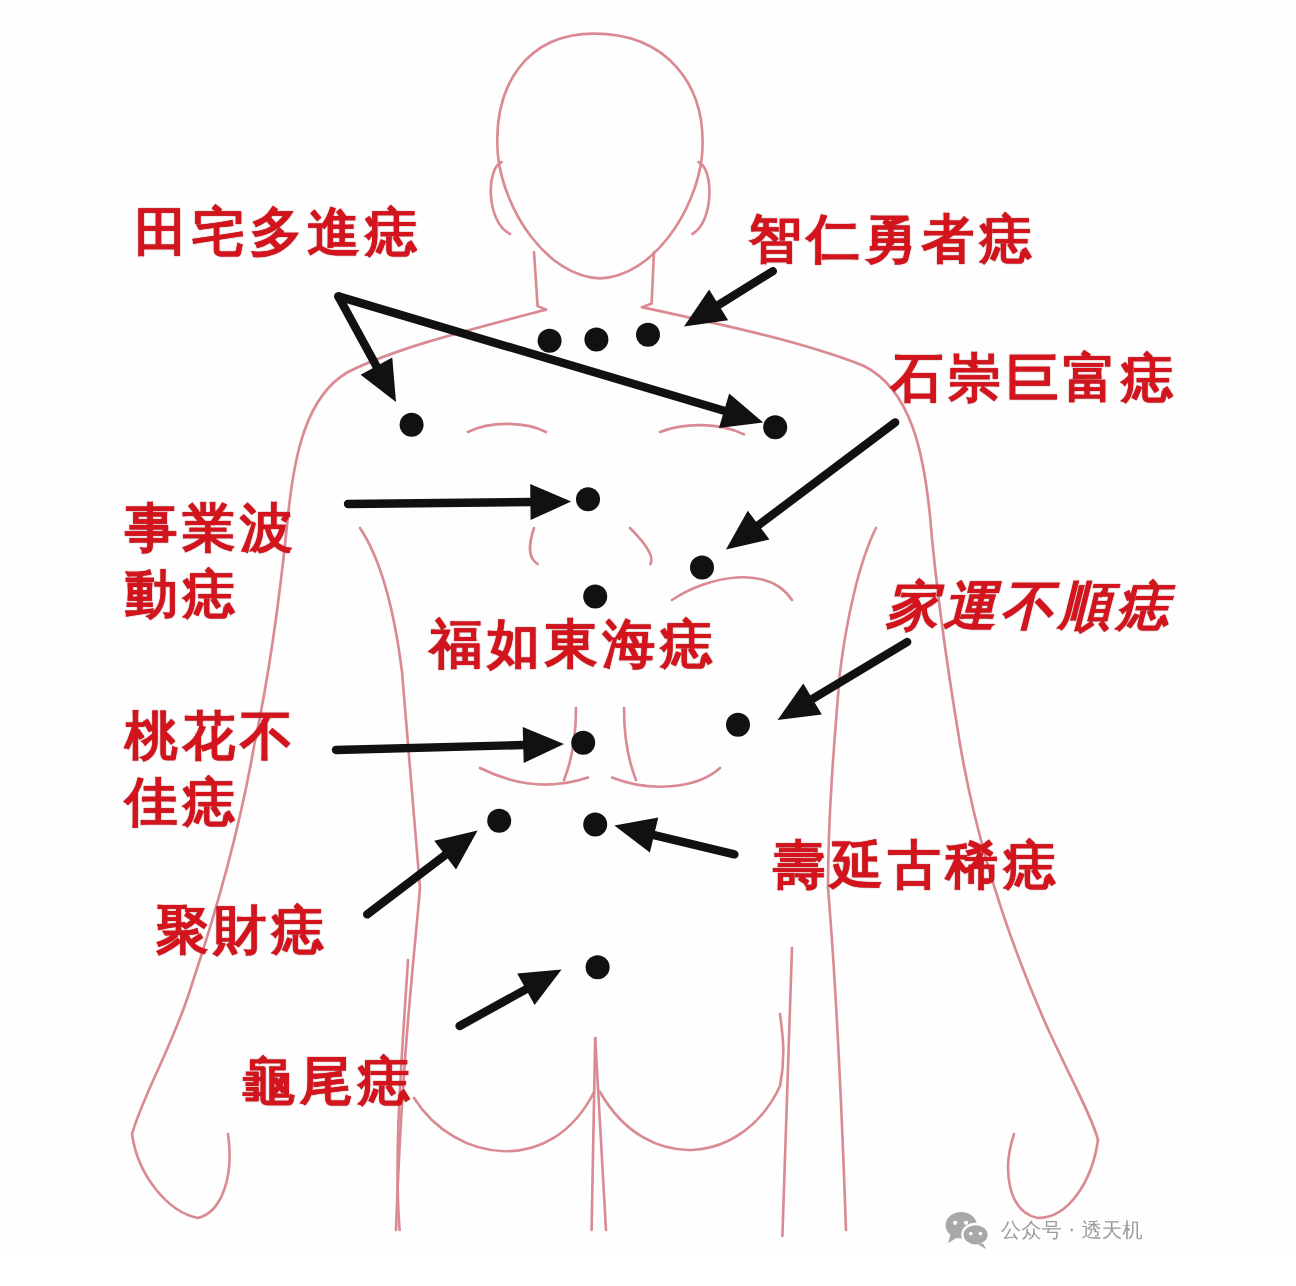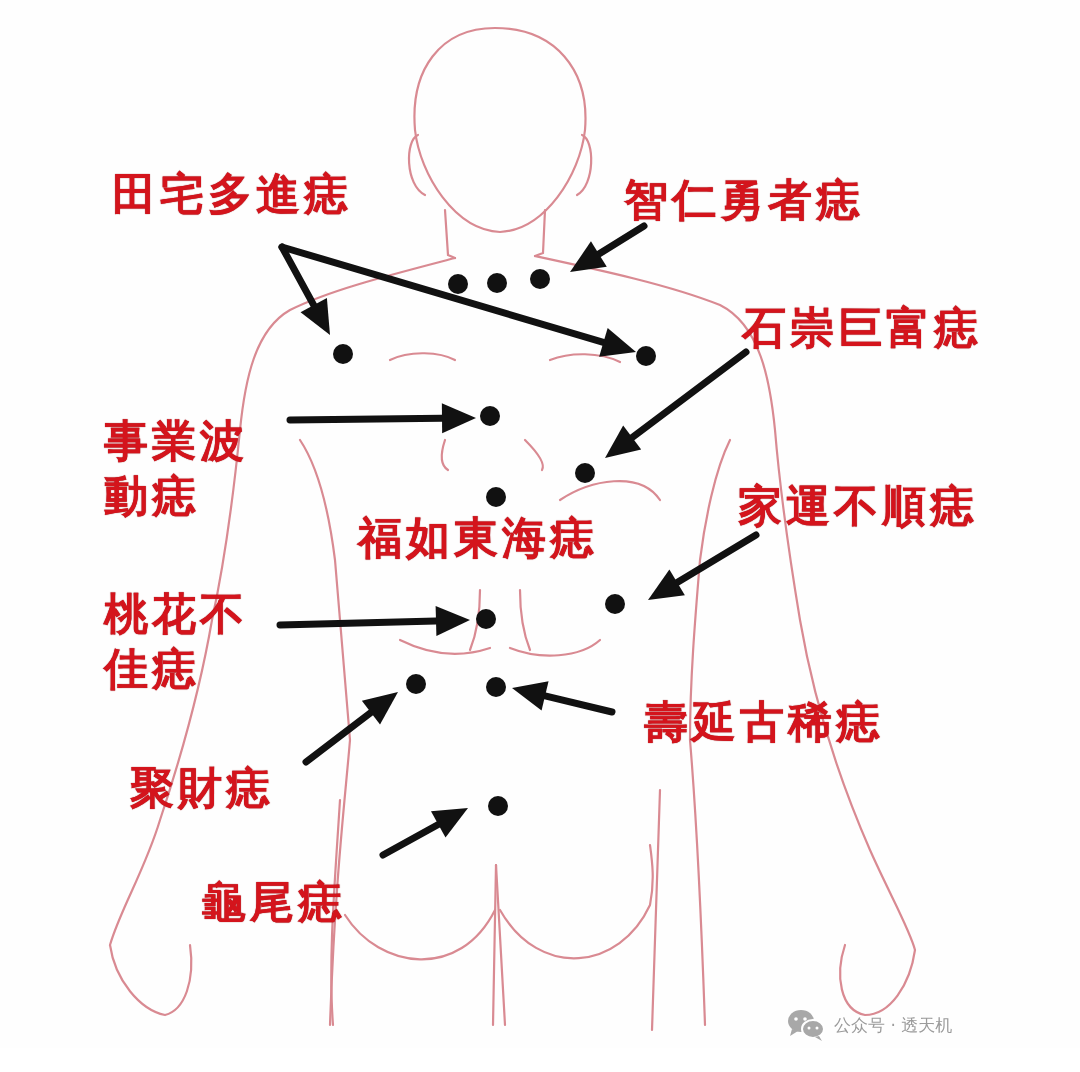--- a/index.html
+++ b/index.html
@@ -95,29 +95,29 @@
         <circle cx="615" cy="604" r="10" fill="#111111"></circle>
         <circle cx="486" cy="619" r="10" fill="#111111"></circle>
         <circle cx="416" cy="684" r="10" fill="#111111"></circle>
         <circle cx="496" cy="687" r="10" fill="#111111"></circle>
         <circle cx="498" cy="806" r="10" fill="#111111"></circle>
       </g>
   </svg>
 
   <div class="label" style="left:112px;top:166px;">田宅多進痣</div>
   <div class="label" style="left:624px;top:172px;">智仁勇者痣</div>
-  <div class="label" style="left:742px;top:300px;">石崇巨富痣</div>
+  <div class="label" style="left:742px;top:288px;">石崇巨富痣</div>
   <div class="label" style="left:104px;top:398px;margin-top:15px;">事業波
 動痣</div>
-  <div class="label" style="left:738px;top:478px;">家運不順痣</div>
+  <div class="label" style="left:738px;top:478px;font-style:italic;">家運不順痣</div>
   <div class="label" style="left:358px;top:510px;">福如東海痣</div>
   <div class="label" style="left:104px;top:586px;">桃花不
 佳痣</div>
   <div class="label" style="left:644px;top:694px;">壽延古稀痣</div>
-  <div class="label" style="left:130px;top:748px;margin-top:12px;">聚財痣</div>
+  <div class="label" style="left:130px;top:748px;">聚財痣</div>
   <div class="label" style="left:202px;top:856px;margin-top:18px;">龜尾痣</div>
 
   <div id="watermark">
     <svg width="40" height="34" viewBox="0 0 40 34">
       <ellipse cx="15" cy="13" rx="13" ry="11" fill="#a8a8a8"></ellipse>
       <path d="M6,21 L4,28 L12,23 Z" fill="#a8a8a8"></path>
       <ellipse cx="27" cy="21" rx="11" ry="9" fill="#a8a8a8" stroke="#fff" stroke-width="2"></ellipse>
       <path d="M33,28 L36,33 L29,29 Z" fill="#a8a8a8"></path>
       <circle cx="10" cy="11" r="1.8" fill="#fff"></circle>
         <circle cx="19" cy="11" r="1.8" fill="#fff"></circle>

